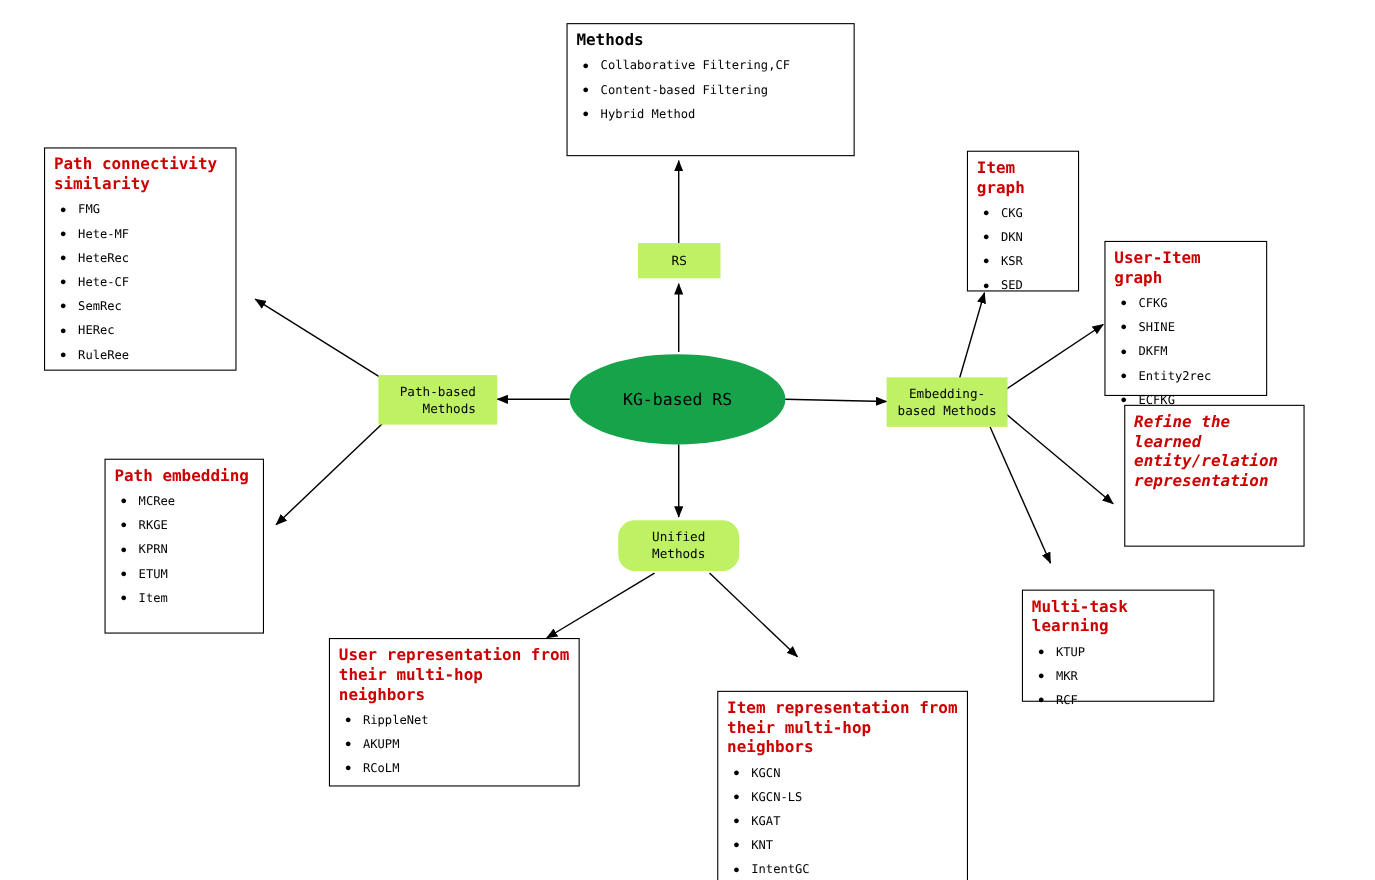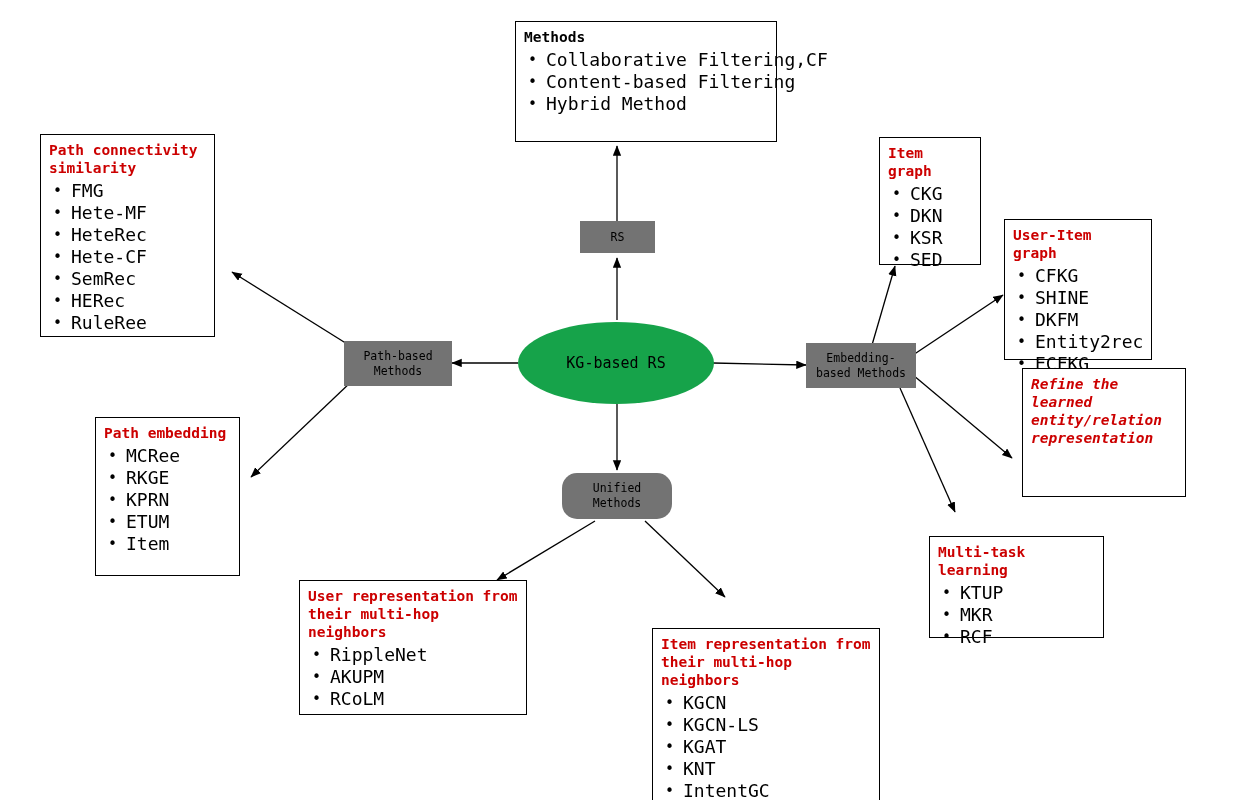--- a/index.html
+++ b/index.html
@@ -41,38 +41,38 @@
   .title-red { color: #cc0000; }
   .title-black { color: #000000; }
   .box ul {
     list-style: none;
     margin: 0;
     padding: 0;
   }
   .box ul li {
     position: relative;
     font-family: "DejaVu Sans Mono", monospace;
-    font-size: 18px;
+    font-size: 11px;
     line-height: 22px;
     color: #000000;
     padding-left: 22px;
     white-space: nowrap;
   }
   .box ul li::before {
     content: "\2022";
     position: absolute;
     left: 4px;
     top: 0;
     font-size: 15px;
     line-height: 22px;
     color: #000000;
   }
   .node-blue {
     position: absolute;
-    background: #737373;
+    background: #bef264;
     color: #000000;
     font-family: "DejaVu Sans Mono", monospace;
     font-size: 11.5px;
     line-height: 15px;
     display: flex;
     align-items: center;
     justify-content: center;
     text-align: center;
     box-sizing: border-box;
     white-space: pre-line;
@@ -131,21 +131,21 @@
   </svg>
 
   <div class="node-ellipse" style="left:518px; top:322px; width:196px; height:82px;">
     <span>KG-based RS</span>
   </div>
 
   <div class="node-blue" style="left:580px; top:221px; width:75px; height:32px;">
     <span>RS</span>
   </div>
 
-  <div class="node-blue" style="left:344px; top:341px; width:108px; height:45px;">
+  <div class="node-blue" style="left:344px; top:341px; width:108px; height:45px;text-align:right;">
     <span>Path-based
 Methods</span>
   </div>
 
   <div class="node-blue" style="left:806px; top:343px; width:110px; height:45px;">
     <span>Embedding-
 based Methods</span>
   </div>
 
   <div class="node-blue" style="left:562px; top:473px; width:110px; height:46px;border-radius:15px;">

